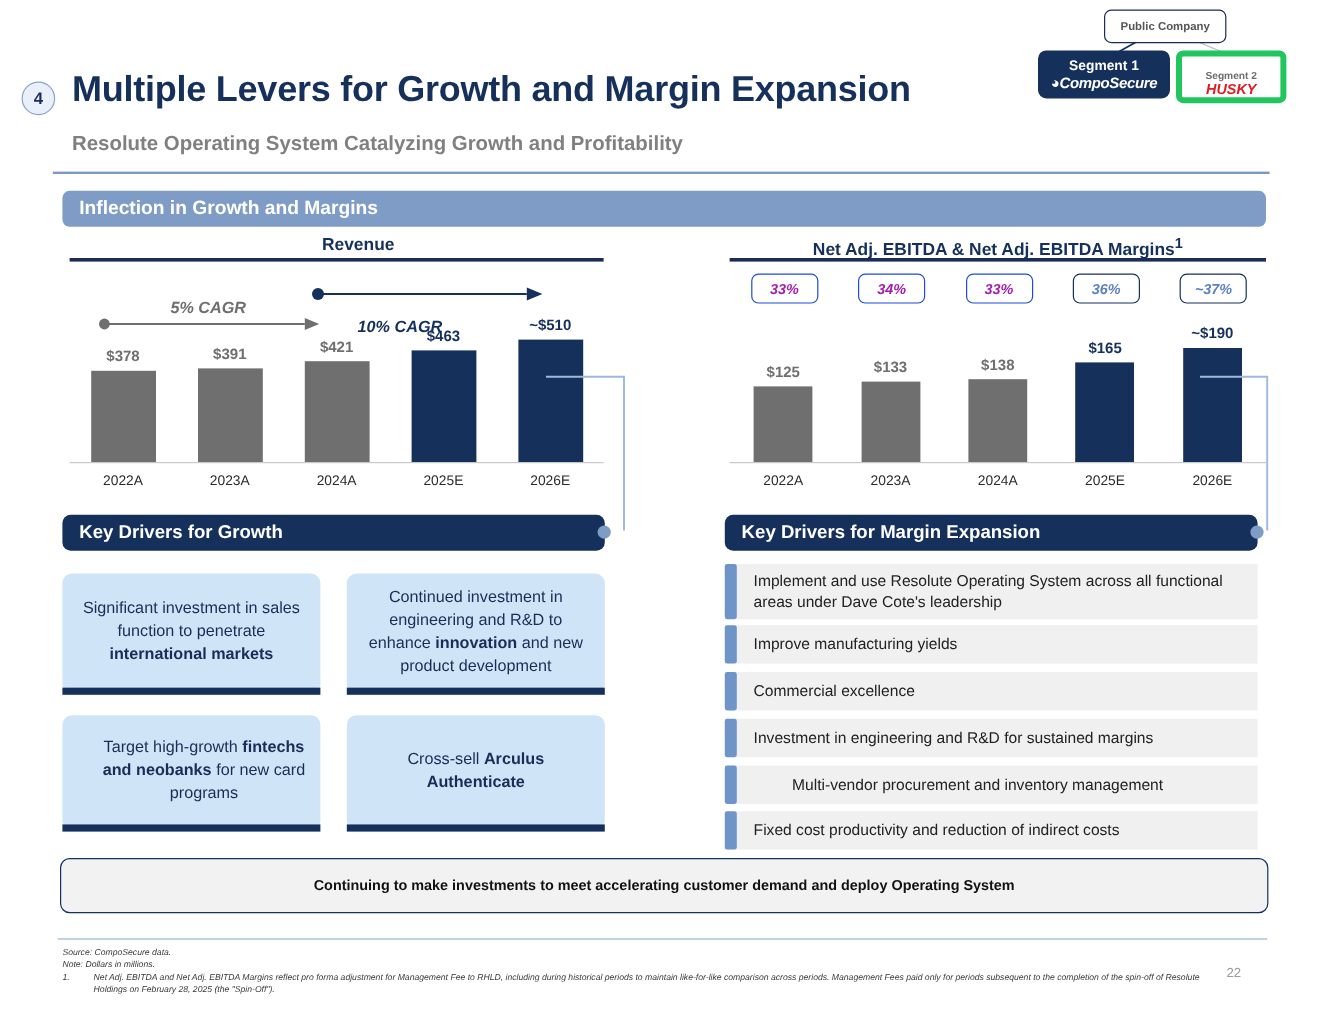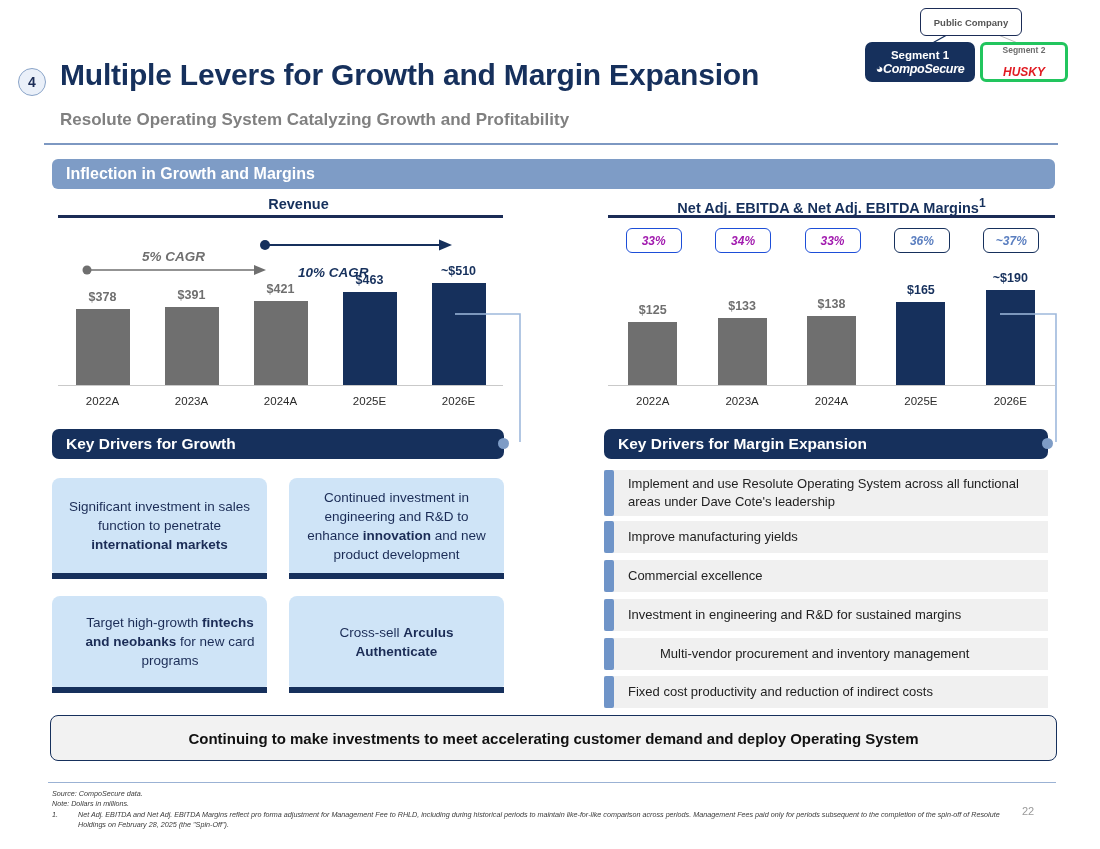--- a/index.html
+++ b/index.html
@@ -35,22 +35,22 @@
     border-radius:6px;background:#fff;display:flex;align-items:center;justify-content:center;
     font-size:9.5px;font-weight:bold;color:#555;
   }
   .seg1-box{
     position:absolute;left:5px;top:38px;width:110px;height:40px;border-radius:7px;
     background:#16305c;color:#fff;display:flex;flex-direction:column;align-items:center;justify-content:center;
   }
   .seg1-box .s1{font-size:11.5px;font-weight:bold;line-height:13px;}
   .seg1-box .s2{font-size:12.5px;font-weight:bold;line-height:14px;letter-spacing:-0.3px;font-style:italic;}
   .seg2-box{
-    position:absolute;left:120px;top:38px;width:82px;height:34px;border:3px solid #22c55e;border-radius:6px;
-    background:#fff;display:flex;flex-direction:column;align-items:center;justify-content:space-between;
+    position:absolute;left:120px;top:38px;width:82px;height:34px;border:5px solid #22c55e;border-radius:6px;
+    background:#fff;display:flex;flex-direction:column;align-items:center;justify-content:flex-end;
   }
   .seg2-box .s1{font-size:8.5px;font-weight:bold;color:#6d6d6d;line-height:10px;}
   .seg2-box .s2{font-size:12px;font-weight:bold;color:#e11b22;line-height:13px;font-style:italic;}
   .logo-wrap svg{position:absolute;left:0;top:0;}
 
   
   .band{
     position:absolute;left:52px;top:159px;width:1003px;height:30px;border-radius:6px;
     background:#7e9cc6;display:flex;align-items:center;
   }
@@ -107,21 +107,21 @@
   
   .mrow{position:absolute;background:#f0f0f0;display:flex;align-items:center;}
   .mrow .tab{width:10px;height:100%;background:#6f94c8;border-radius:2px;flex:0 0 10px;}
   .mrow .txt{font-size:13px;line-height:18px;color:#222;padding-left:14px;padding-right:8px;}
 
   
   .bot-banner{
     position:absolute;left:50px;top:715px;width:1005px;height:44px;border:1.8px solid #16305c;
     border-radius:8px;background:#f2f2f2;display:flex;align-items:center;justify-content:center;
   }
-  .bot-banner span{font-size:15px;font-weight:bold;color:#111;}
+  .bot-banner span{font-size:12px;font-weight:bold;color:#111;}
 
   
   .foot-rule{position:absolute;left:48px;top:782px;width:1008px;height:1px;background:#9bb2d4;}
   .foot{position:absolute;left:52px;font-size:7.2px;font-style:italic;color:#3a3a3a;line-height:9.5px;}
   .foot-num{position:absolute;left:52px;font-size:7.2px;font-style:italic;color:#3a3a3a;}
   .foot-txt{position:absolute;left:78px;width:940px;font-size:7.2px;font-style:italic;color:#3a3a3a;line-height:10px;}
   .pg{position:absolute;left:1022px;top:805px;font-size:11px;color:#9a9a9a;}
 
   .conn{position:absolute;}
 </style>

